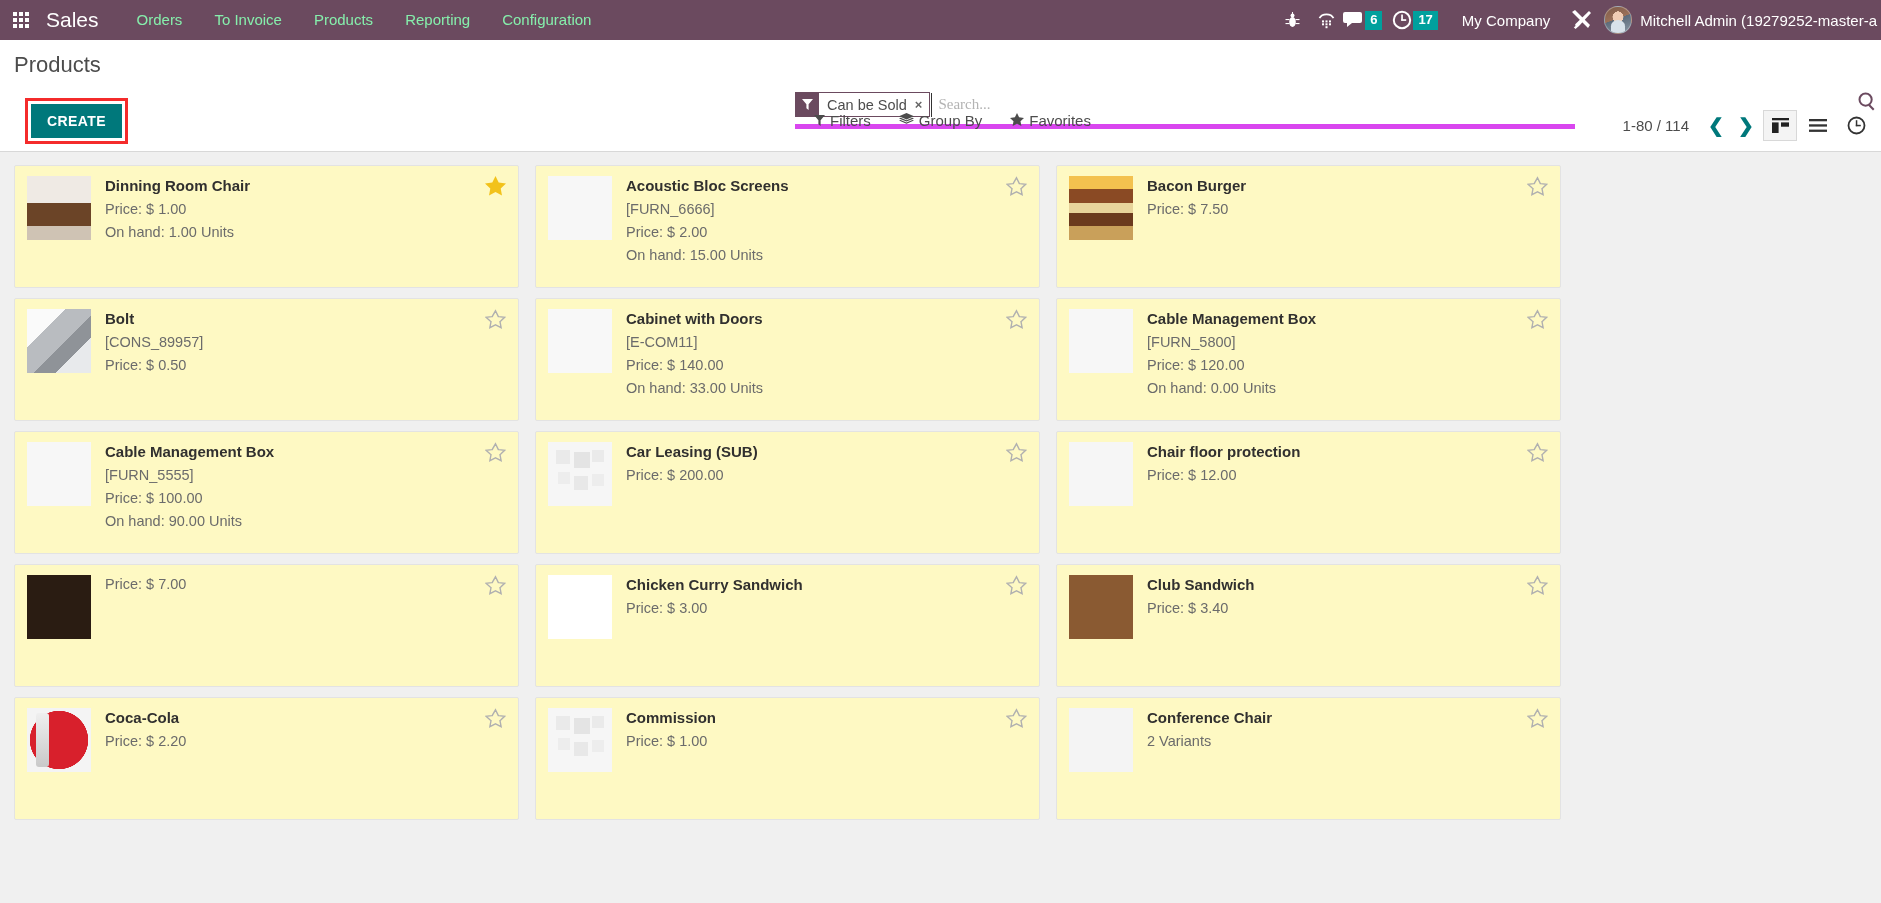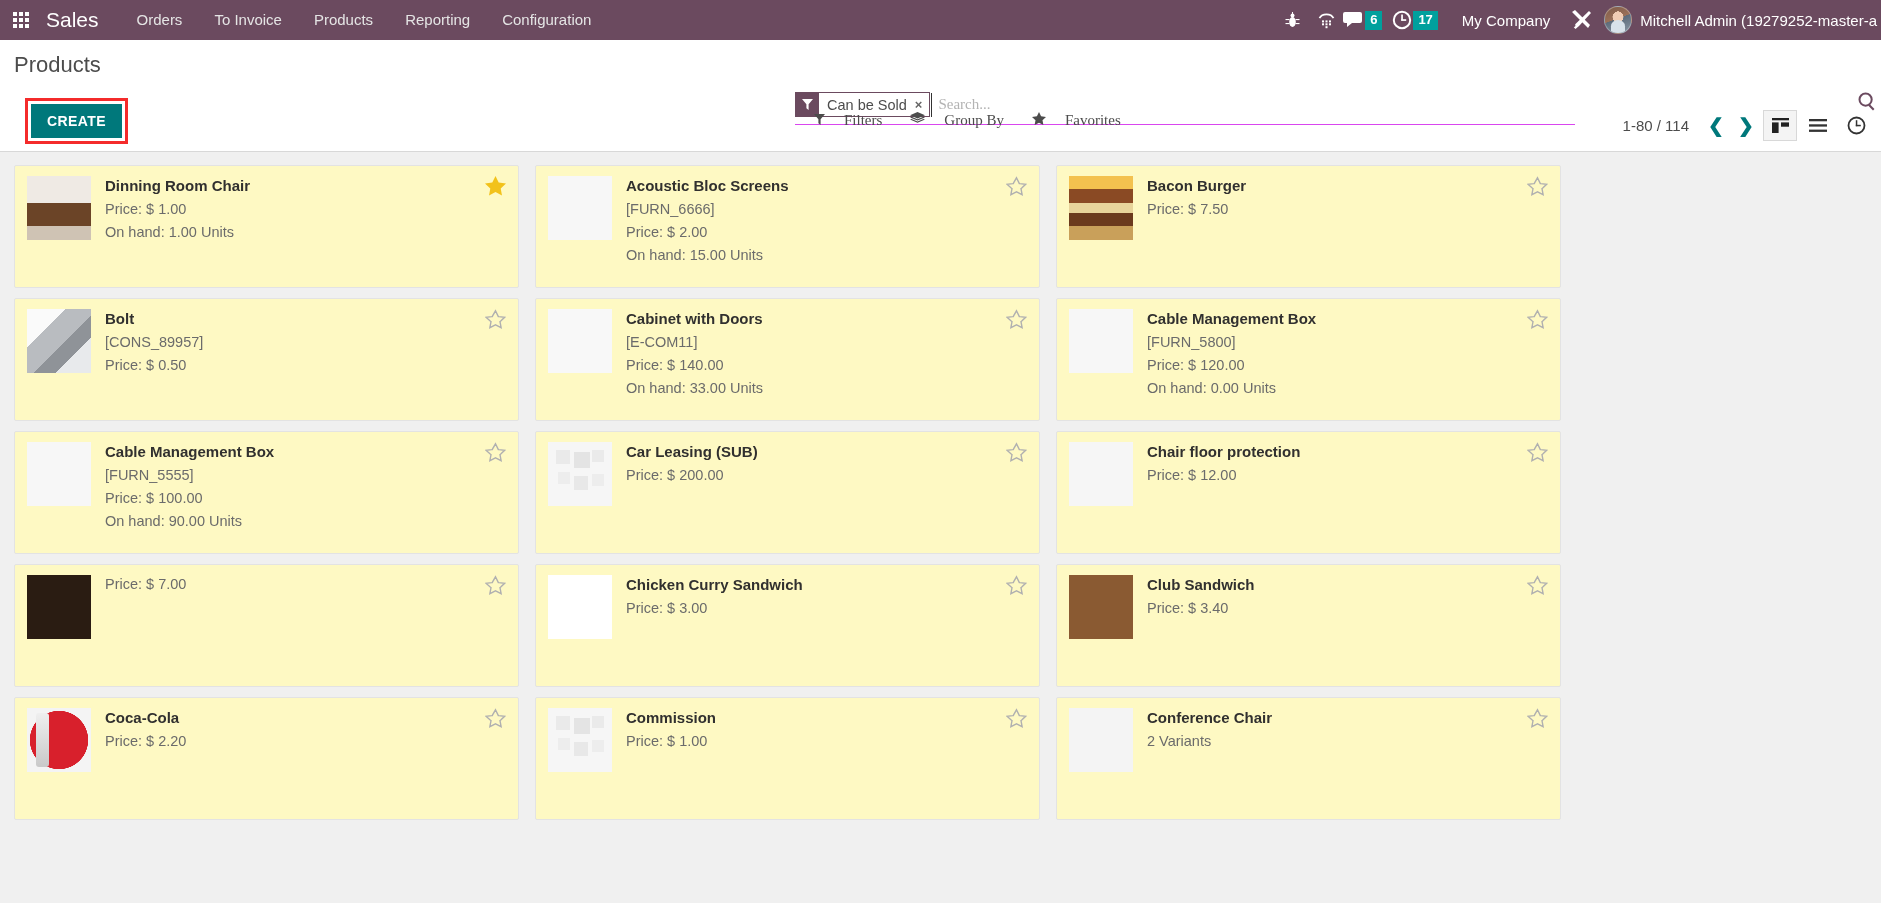--- a/index.html
+++ b/index.html
@@ -32,21 +32,21 @@
     grid-template-rows: repeat(3, 4px);
     gap: 2px;
   }
   .grid-dots i { background: #fff; display: block; width: 4px; height: 4px; }
   #brand {
     font-size: 21px; font-weight: normal; color: #fff;
     margin-left: 10px; margin-right: 22px;
     cursor: pointer; white-space: nowrap;
   }
   .nav-item {
-    font-size: 15px; color: #e5e5e5;
+    font-size: 15px; color: #86efac;
     padding: 0 16px; line-height: 40px;
     cursor: pointer; white-space: nowrap; text-align: right;
   }
   #nav-right {
     position: absolute; right: 0; top: 0;
     height: 40px; display: flex; align-items: center;
   }
   .sys-icon {
     width: 34px; height: 40px;
     display: flex; align-items: center; justify-content: center;
@@ -102,21 +102,21 @@
     height: 48px;
   }
   #page-title {
     font-size: 22px; color: #4c4c4c;
     padding: 12px 0 0 14px;
     white-space: nowrap;
   }
   #searchview {
     position: absolute; left: 795px; top: 52px;
     width: 780px;
-    border-bottom: 1px solid #d946ef;
+    border-bottom: 5px solid #d946ef;
     padding-bottom: 7px;
     display: flex; align-items: center;
   }
   .facet {
     display: inline-flex; align-items: stretch;
     border: 1px solid #6b4a5f;
     height: 25px;
     overflow: hidden;
     flex: 0 0 auto;
   }
@@ -179,23 +179,22 @@
   }
   #filters-group {
     position: absolute; top: -32px; left: 800px;
     display: flex; align-items: center;
     font-size: 15px;
   }
   .dd-btn {
     color: #4c4c4c;
     padding: 4px 14px;
     cursor: pointer;
-    display: inline-flex; align-items: center; gap: 19px;
+    display: inline-flex; align-items: center; gap: 5px;
     white-space: nowrap;
-    font-family: Liberation Serif, serif;
   }
   #pager-group {
     position: absolute; top: -30px; right: 8px;
     display: flex; align-items: center;
     gap: 4px;
   }
   #pager-text {
     font-size: 15px; color: #4c4c4c;
     margin-right: 10px; white-space: nowrap;
   }

